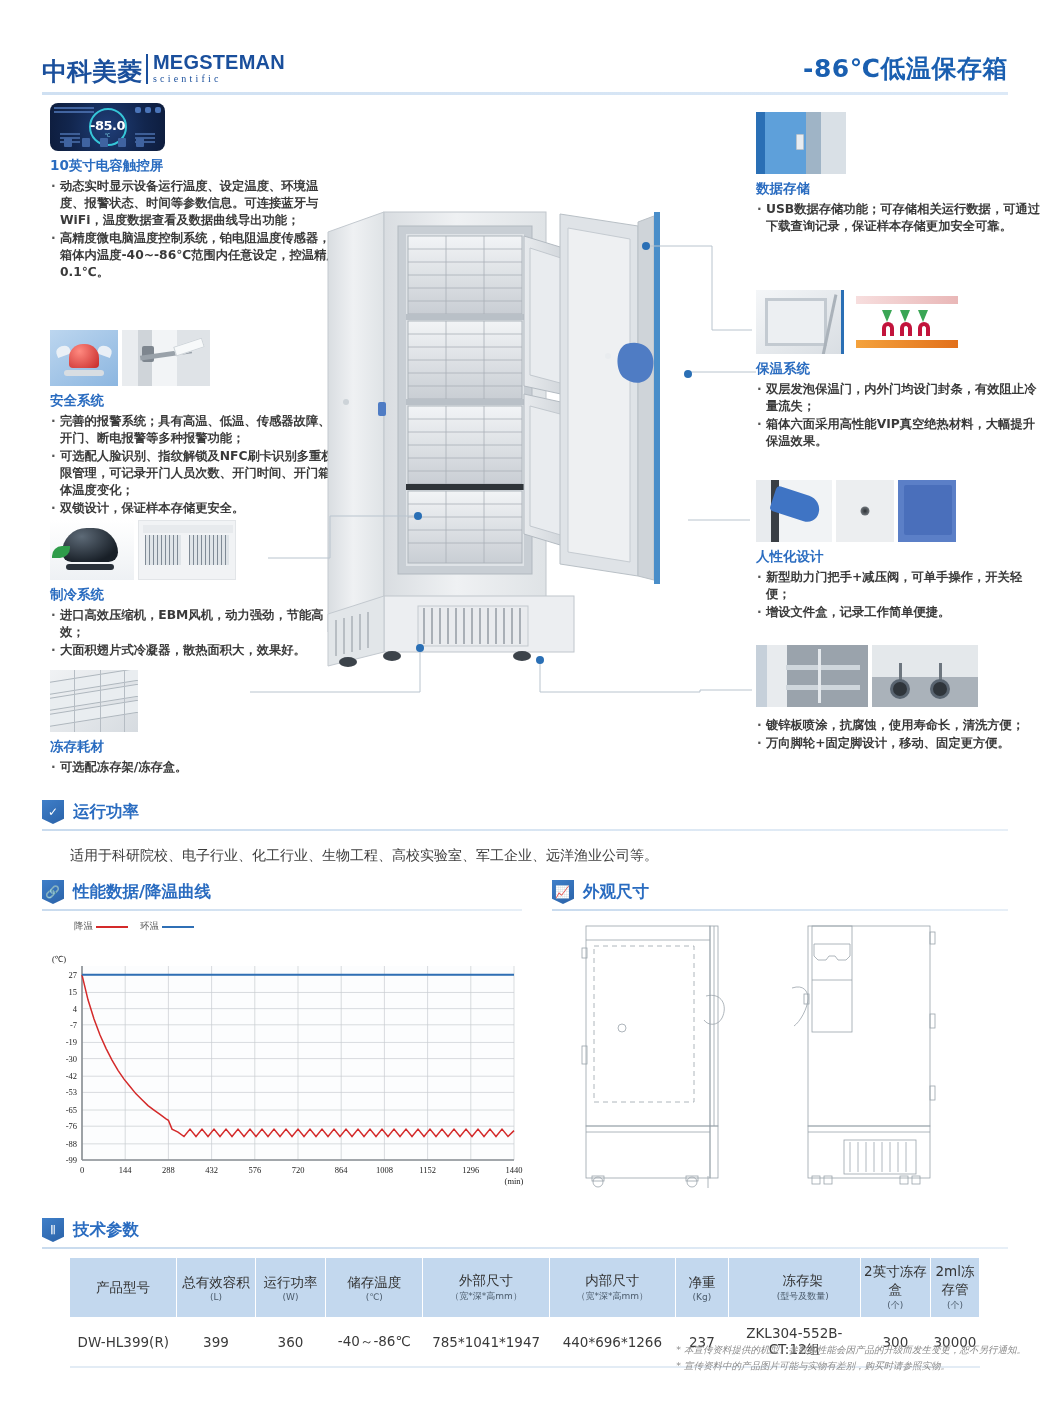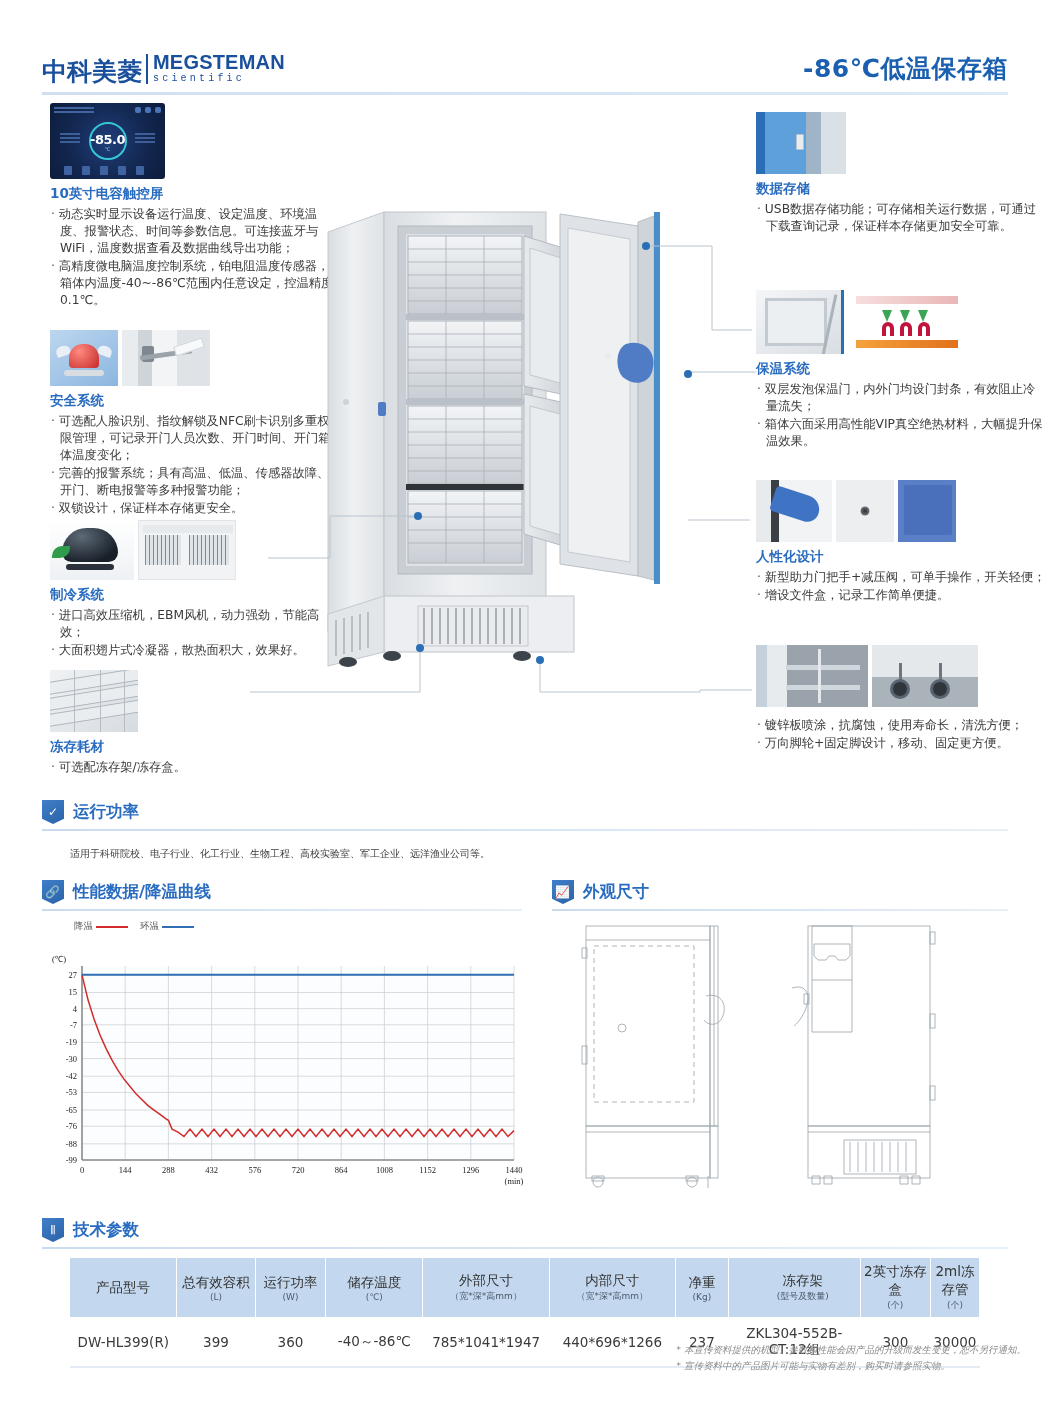--- a/index.html
+++ b/index.html
@@ -16,44 +16,44 @@
   
   .header { position:absolute; left:0; top:0; width:1050px; height:92px; }
   .logo-wrap { position:absolute; left:42px; top:52px; display:flex; align-items:flex-end; }
   .logo-cn {
     font-family:"DejaVu Sans","Liberation Sans",sans-serif;
     font-size:25px; font-weight:bold; color:#1a4f9c; letter-spacing:0px; line-height:1;
   }
   .logo-divider { width:2px; height:30px; background:#1a4f9c; margin:0 5px 0 4px; }
   .logo-en { display:flex; flex-direction:column; line-height:1; }
   .logo-en-main { font-size:20px; font-weight:bold; color:#1a4f9c; letter-spacing:0.2px; font-family:"Liberation Sans",sans-serif;}
-  .logo-en-sub { font-size:10px; color:#1a4f9c; letter-spacing:3.2px; margin-top:2px; font-family:Liberation Mono, monospace;}
+  .logo-en-sub { font-size:10px; color:#1a4f9c; letter-spacing:3.2px; margin-top:2px; font-family:Liberation Serif, serif;}
   .header-title {
     position:absolute; right:42px; top:52px;
     font-size:25px; font-weight:bold; color:#1a5fb0; letter-spacing:0.5px;
   }
   .header-rule { position:absolute; left:42px; top:92px; width:966px; height:3px;
     background:linear-gradient(to right,#cfe0f2,#dce9f7); }
 
   
   .feat { position:absolute; width:290px; }
   .feat-title { color:#2a6cc0; font-size:13.5px; font-weight:bold; margin:6px 0 3px 0; }
-  .feat-list { list-style:none; }
+  .feat-list { list-style:none;font-weight:bold; }
   .feat-list li {
     font-size:12.3px; line-height:17px; color:#3a3a3a;
     padding-left:10px; text-indent:-9px; margin-bottom:1px;
   }
   .feat-list li::before { content:"· "; color:#555; }
   .imgrow { display:flex; gap:4px; align-items:flex-end; }
 
   
   .ph { background:#e6e9ec; border:0; overflow:hidden; position:relative; }
 
   .screen {
-    width:115px;height:76px;border-radius:3px;
+    width:115px;height:48px;border-radius:8px;
     background:radial-gradient(circle at 50% 50%, #1f3e78 0%, #12264e 60%, #0d1c3c 100%);
     position:relative;
   }
   .screen .ring {
     position:absolute;left:50%;top:50%;transform:translate(-50%,-50%);
     width:38px;height:38px;border-radius:50%;border:2.5px solid #36c6d8;
   }
   .screen .temp {
     position:absolute;left:50%;top:50%;transform:translate(-50%,-57%);
     color:#fff;font-size:13px;font-weight:bold;letter-spacing:-0.5px;
@@ -157,21 +157,21 @@
   table.spec th {
     background:#c3d8ee; color:#333; font-weight:normal; text-align:center;
     padding:5px 3px; border-right:1px solid #fff; border-bottom:1px solid #fff; vertical-align:middle;
   }
   table.spec th .t1 { font-size:13.5px; }
   table.spec th .t2 { font-size:9px; color:#4b5b6b; }
   table.spec td { text-align:center; font-size:13.5px; color:#3a3a3a; padding:7px 3px; border-bottom:2px solid #e3ecf5; }
 
   .footnotes { position:absolute; right:24px; font-size:9.5px; color:#8b8b8b; line-height:16px; text-align:left;font-style:italic; }
 
-  .scope-text { font-size:10px; color:#3c3c3c; }
+  .scope-text { font-size:14px; color:#3c3c3c; }
 </style>
 </head>
 <body>
 
 <div class="page">
 
   <div class="header">
     <div class="logo-wrap">
       <div class="logo-cn">中科美菱</div>
       <div class="logo-divider"></div>
@@ -223,22 +223,22 @@
         <div class="base"></div>
       </div>
       <div class="lockimg ph">
         <div class="knob"></div>
         <div class="bar"></div>
         <div class="flap"></div>
       </div>
     </div>
     <div class="feat-title">安全系统</div>
     <ul class="feat-list">
+      <li>完善的报警系统；具有高温、低温、传感器故障、开门、断电报警等多种报警功能；</li>
       <li>可选配人脸识别、指纹解锁及NFC刷卡识别多重权限管理，可记录开门人员次数、开门时间、开门箱体温度变化；</li>
-      <li>完善的报警系统；具有高温、低温、传感器故障、开门、断电报警等多种报警功能；</li>
       <li>双锁设计，保证样本存储更安全。</li>
     </ul>
   </div>
 
   <div class="feat" style="left:50px; top:520px;">
     <div class="imgrow">
       <div class="compressor ph">
         <div class="body"></div>
         <div class="leaf"></div>
         <div class="foot"></div>

